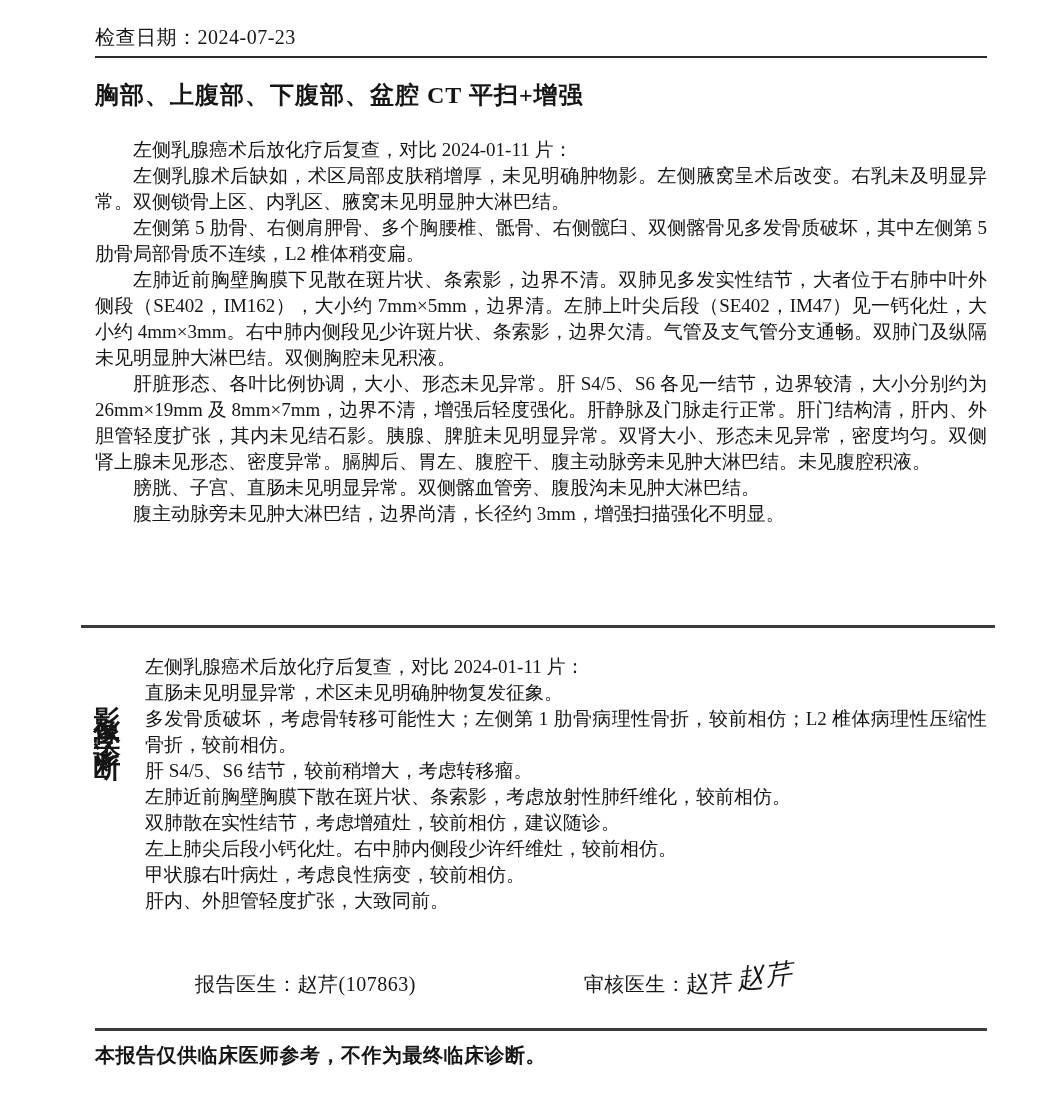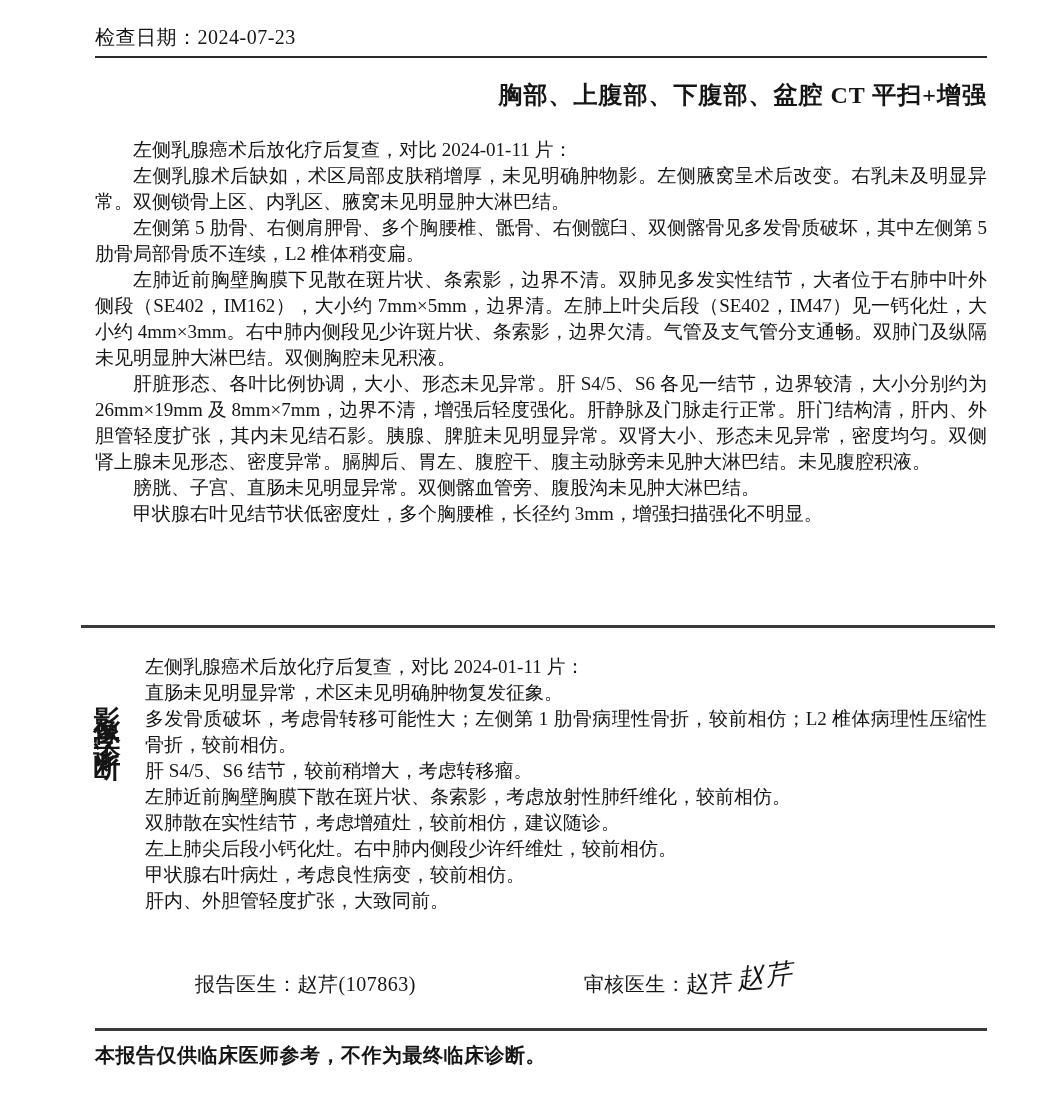--- a/index.html
+++ b/index.html
@@ -11,21 +11,21 @@
     overflow: hidden;
   }
   .page {
     width: 100%; height: 100%;
     padding: 24px 72px 0 95px;
     position: relative;
   }
   .exam-date { font-size: 20px; letter-spacing: 0.5px; }
   .rule-top { border: none; border-top: 2px solid #2a2a2a; margin-top: 5px; }
   .report-title {
-    text-align: right;
+    text-align: left;
     font-size: 24px;
     font-weight: bold;
     margin-top: 21px;
     letter-spacing: 1px;
   }
   .findings { margin-top: 26px; font-size: 19px; line-height: 26px; text-align: justify; }
   .findings p { text-indent: 2em; }
   .rule-mid {
     border: none; border-top: 3px solid #3a3a3a;
     margin: 98px -8px 0 -14px;
@@ -74,21 +74,21 @@
       <p>左侧乳腺术后缺如，术区局部皮肤稍增厚，未见明确肿物影。左侧腋窝呈术后改变。右乳未及明显异常。双侧锁骨上区、内乳区、腋窝未见明显肿大淋巴结。</p>
 
       <p>左侧第 5 肋骨、右侧肩胛骨、多个胸腰椎、骶骨、右侧髋臼、双侧髂骨见多发骨质破坏，其中左侧第 5 肋骨局部骨质不连续，L2 椎体稍变扁。</p>
 
       <p>左肺近前胸壁胸膜下见散在斑片状、条索影，边界不清。双肺见多发实性结节，大者位于右肺中叶外侧段（SE402，IM162），大小约 7mm×5mm，边界清。左肺上叶尖后段（SE402，IM47）见一钙化灶，大小约 4mm×3mm。右中肺内侧段见少许斑片状、条索影，边界欠清。气管及支气管分支通畅。双肺门及纵隔未见明显肿大淋巴结。双侧胸腔未见积液。</p>
 
       <p>肝脏形态、各叶比例协调，大小、形态未见异常。肝 S4/5、S6 各见一结节，边界较清，大小分别约为 26mm×19mm 及 8mm×7mm，边界不清，增强后轻度强化。肝静脉及门脉走行正常。肝门结构清，肝内、外胆管轻度扩张，其内未见结石影。胰腺、脾脏未见明显异常。双肾大小、形态未见异常，密度均匀。双侧肾上腺未见形态、密度异常。膈脚后、胃左、腹腔干、腹主动脉旁未见肿大淋巴结。未见腹腔积液。</p>
 
       <p>膀胱、子宫、直肠未见明显异常。双侧髂血管旁、腹股沟未见肿大淋巴结。</p>
 
-      <p>甲状腺右叶见结节状低密度灶，多个胸腰椎，长径约 3mm，增强扫描强化不明显。</p>
+      <p>腹主动脉旁未见肿大淋巴结，边界尚清，长径约 3mm，增强扫描强化不明显。</p>
     </section>
 
   <hr class="rule-mid">
 
   <section class="diagnosis">
     <div class="diag-label">影像学诊断</div>
     <div class="diag-body">
       <div>
 
           <p>左侧乳腺癌术后放化疗后复查，对比 2024-01-11 片：</p>

